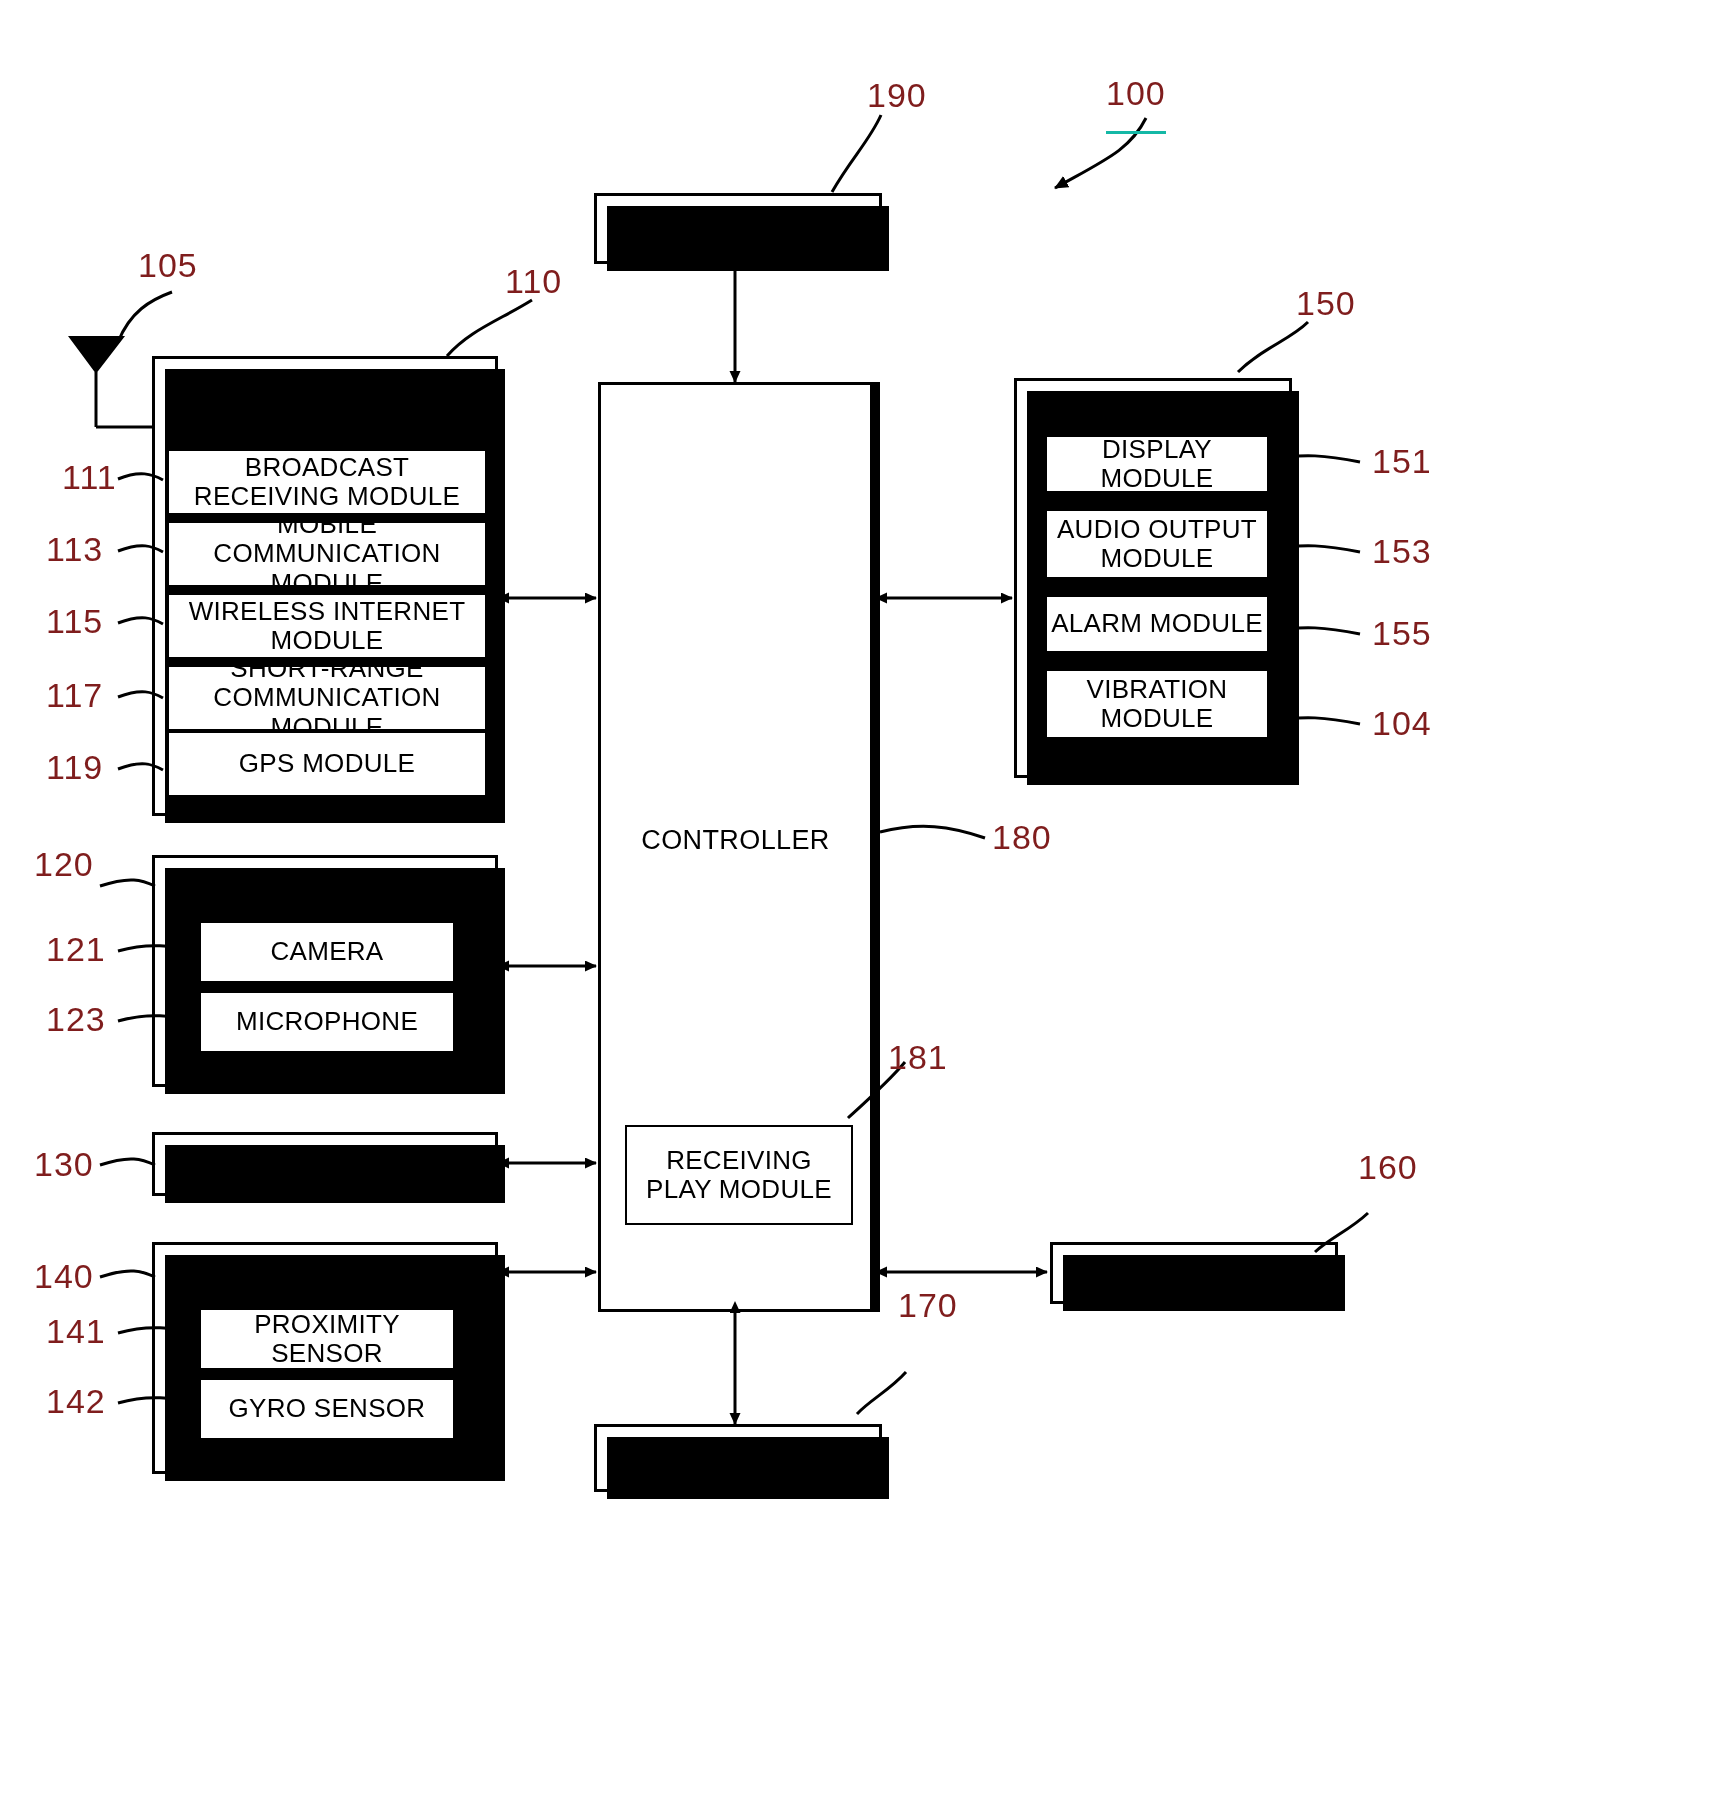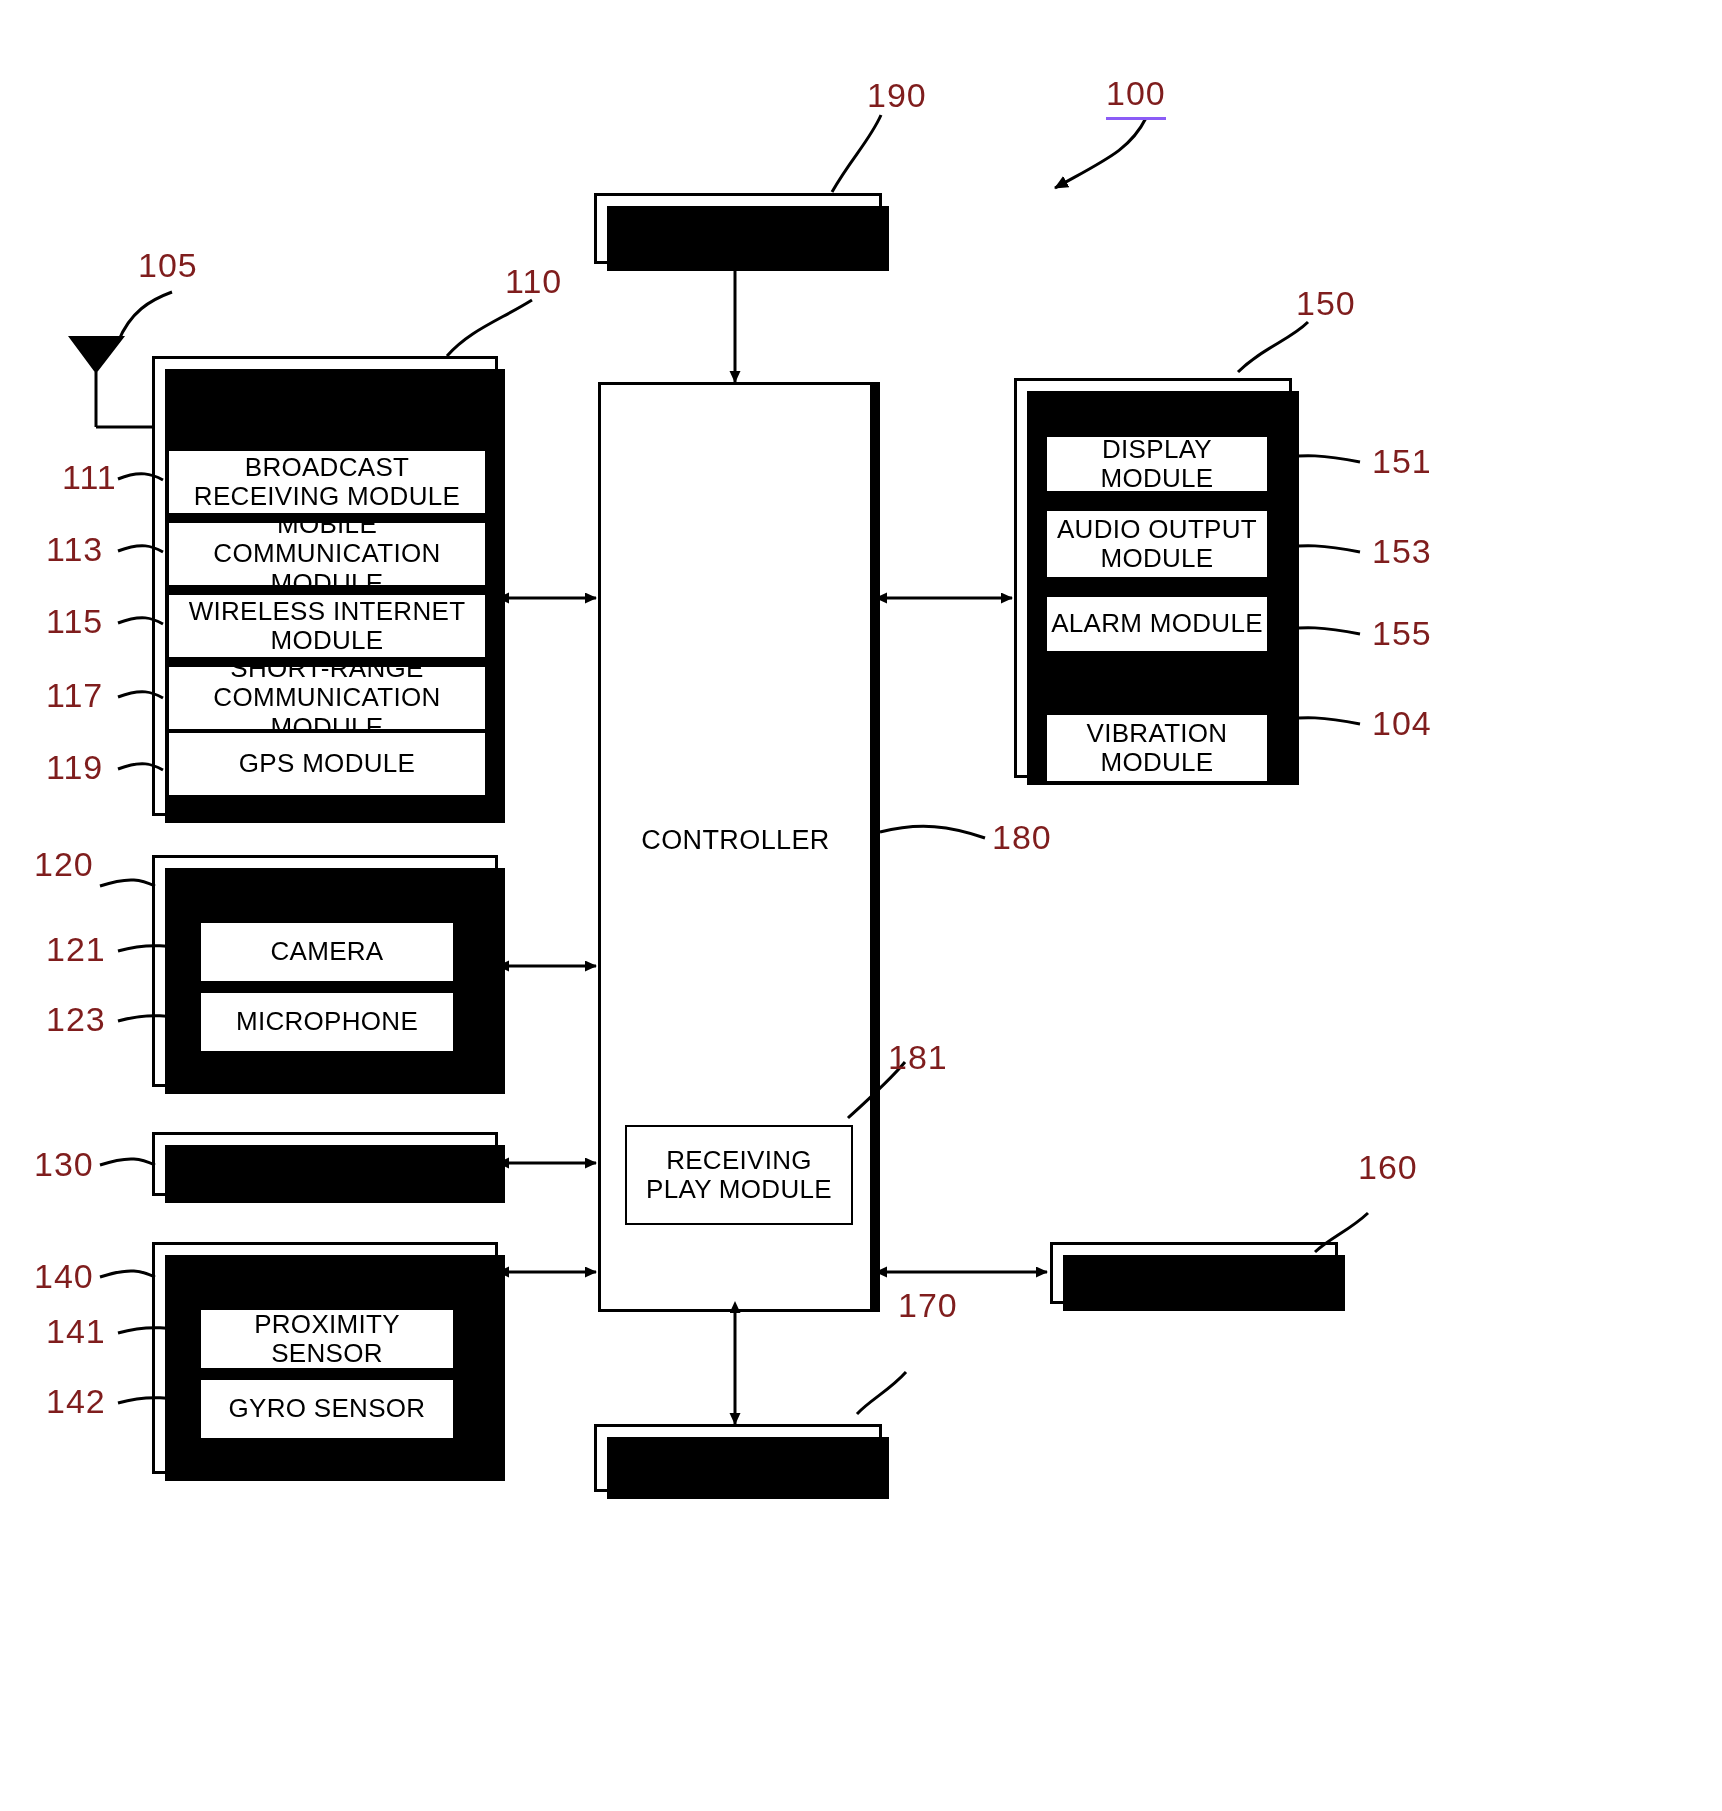--- a/index.html
+++ b/index.html
@@ -77,22 +77,22 @@
   
   .ref {
     position: absolute;
     font-size: 34px;
     color: #7f1d1d;
     letter-spacing: 1px;
     z-index: 20;
     white-space: nowrap;
   }
   .ref.underlined {
-    border-bottom: 3px solid #8b5cf6;
-    padding-bottom: 4px;
+    border-bottom: 3px solid #14b8a6;
+    padding-bottom: 18px;
   }
   
   #lines {
     position: absolute;
     left: 0; top: 0;
     width: 1722px;
     height: 1811px;
     z-index: 10;
     pointer-events: none;
   }
@@ -270,21 +270,21 @@
   <div class="box shadow" style="left:1014px; top:378px; width:278px; height:400px;">
     <div class="box-title" style="top:12px;">OUTPUT UNIT</div>
 
     <div class="sub" style="left:28px; top:54px; width:224px; height:58px;">DISPLAY MODULE</div>
 
     <div class="sub" style="left:28px; top:128px; width:224px; height:70px;">AUDIO OUTPUT
 MODULE</div>
 
     <div class="sub" style="left:28px; top:214px; width:224px; height:58px;">ALARM MODULE</div>
 
-    <div class="sub" style="left:28px; top:288px; width:224px; height:70px;margin-top:44px;">VIBRATION
+    <div class="sub" style="left:28px; top:288px; width:224px; height:70px;">VIBRATION
 MODULE</div>
   </div>
 
   <div class="box shadow" style="left:1050px; top:1242px; width:288px; height:62px;">
     <div class="center-label" style="top:14px;">MEMORY</div>
   </div>
 
   <div class="box shadow" style="left:594px; top:1424px; width:288px; height:68px;">
     <div class="center-label" style="top:17px;">INTERFACE UNIT</div>
   </div>

